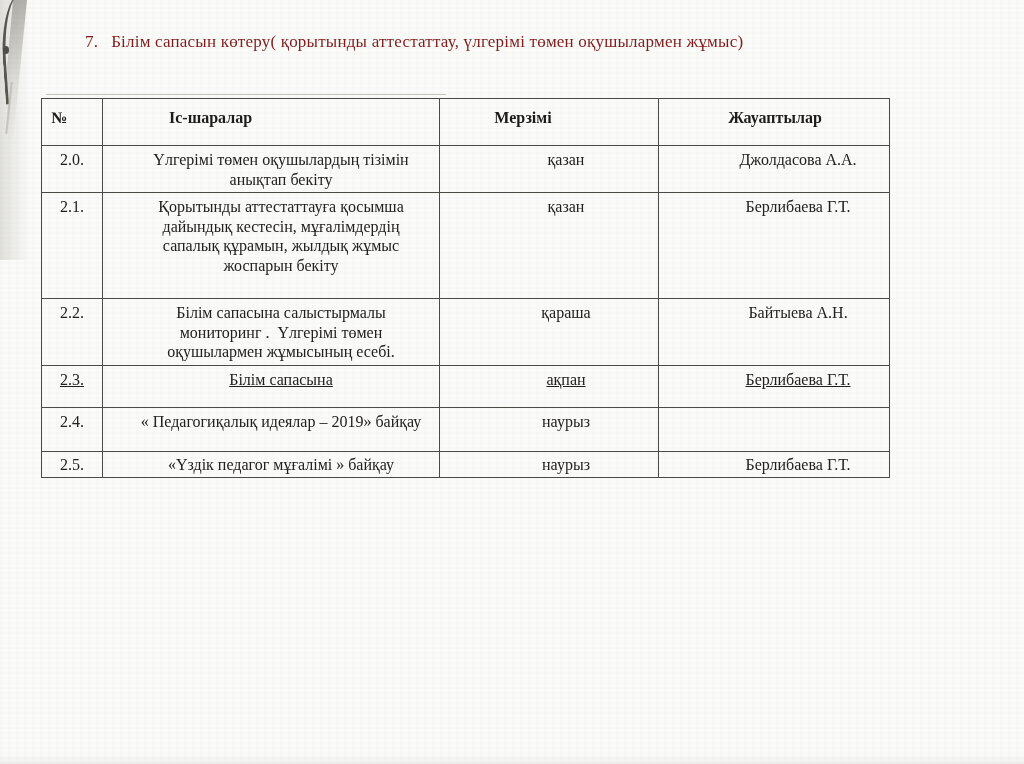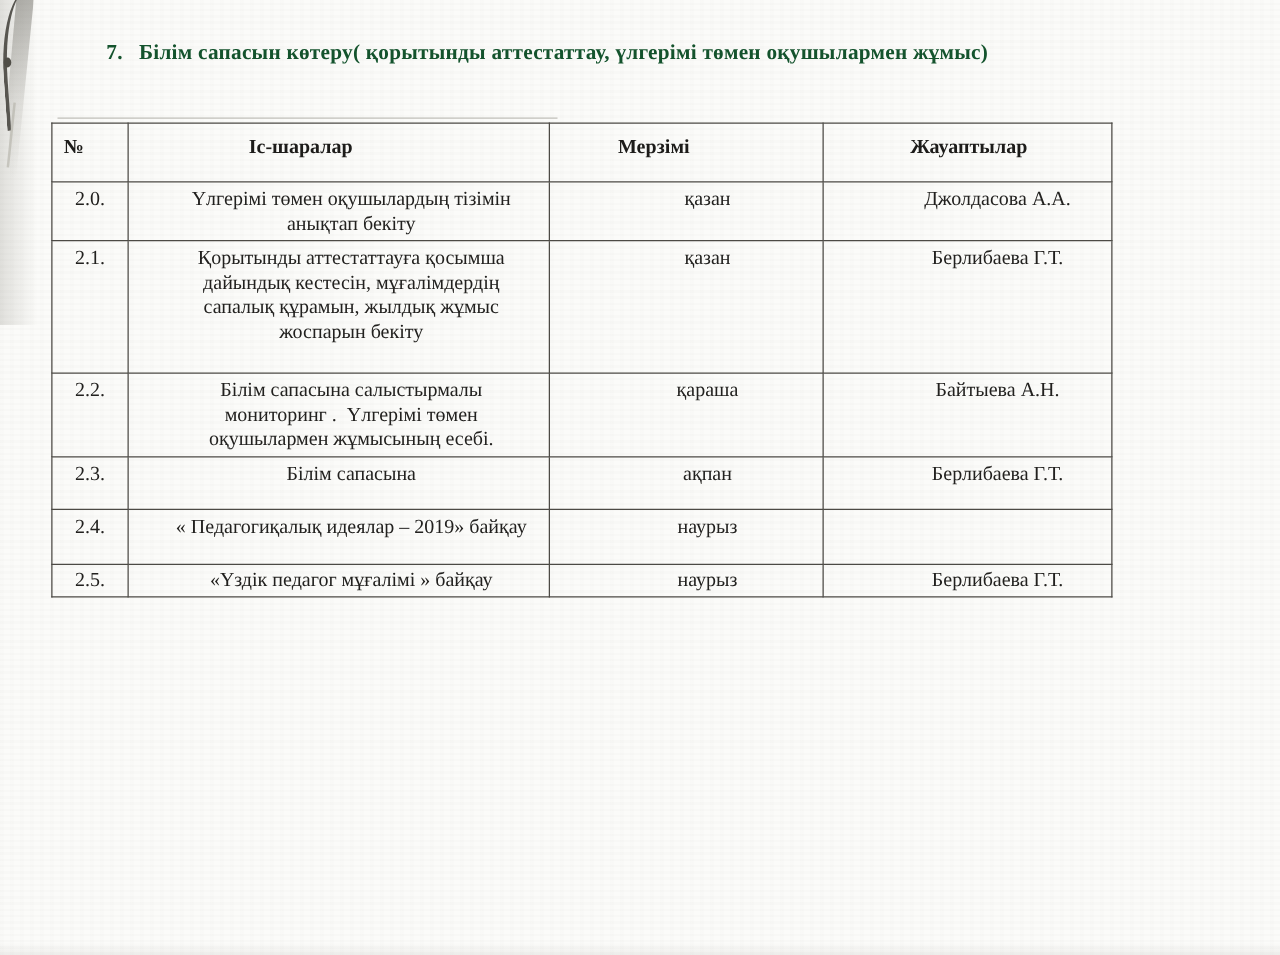--- a/index.html
+++ b/index.html
@@ -48,22 +48,22 @@
     background: #b5b3ab; opacity: 0.65; transform: rotate(6deg);
   }
   
   .ghost-line {
     position: absolute; left: 46px; top: 94px; width: 400px; height: 1px;
     background: #aaa8a0; opacity: 0.7;
   }
 
   .doc-title {
     position: absolute; left: 85px; top: 32px; margin: 0;
-    font-size: 17px; font-weight: bold; letter-spacing: 0.2px;
-    white-space: nowrap; color: #14532d;
+    font-size: 17px; font-weight: normal; letter-spacing: 0.2px;
+    white-space: nowrap; color: #7f1d1d;
   }
   .doc-title .num { margin-right: 13px; }
 
   table.plan {
     position: absolute; left: 41px; top: 98px;
     width: 848px; border-collapse: collapse; table-layout: fixed;
     font-size: 16px;
   }
   .plan col.c1 { width: 61px; }
   .plan col.c2 { width: 337px; }
@@ -77,30 +77,30 @@
     line-height: 1.22;
     font-weight: normal;
     background: transparent;
     text-align: center;
   }
   .plan thead th {
     font-weight: bold; text-align: center;
     height: 47px; padding-top: 9px; color: #1d1c1a;
   }
   .plan thead th.h-num  { text-align: left; padding-left: 9px; }
-  .plan thead th.h-act  { text-align: left; padding-left: 96px; }
+  .plan thead th.h-act  { text-align: left; padding-left: 66px; }
   .plan thead th.h-term { padding-right: 60px; }
   .plan td.c-num  { padding-left: 6px; }
   .plan td.c-act  { padding-left: 30px; padding-right: 10px; white-space: pre-wrap; }
   .plan td.c-term { padding-left: 40px; }
   .plan td.c-resp { padding-left: 54px; }
   .plan tbody tr:nth-child(1) td { height: 45px; }
   .plan tbody tr:nth-child(2) td { height: 106px; }
   .plan tbody tr:nth-child(3) td { height: 64px; }
-  .plan tbody tr:nth-child(4) td { height: 42px; }
+  .plan tbody tr:nth-child(4) td { height: 42px; text-decoration: underline; }
   .plan tbody tr:nth-child(5) td { height: 44px; }
   .plan tbody tr:nth-child(6) td { height: 26px; padding-top: 3px; }
   .plan tbody tr:nth-child(7) td { height: 25px; padding-top: 2px; }
 </style>
 </head>
 <body>
 
 <div class="paper-noise"></div>
 <div class="edge-shade-left"></div>
 <div class="corner-curl-shadow"></div>

